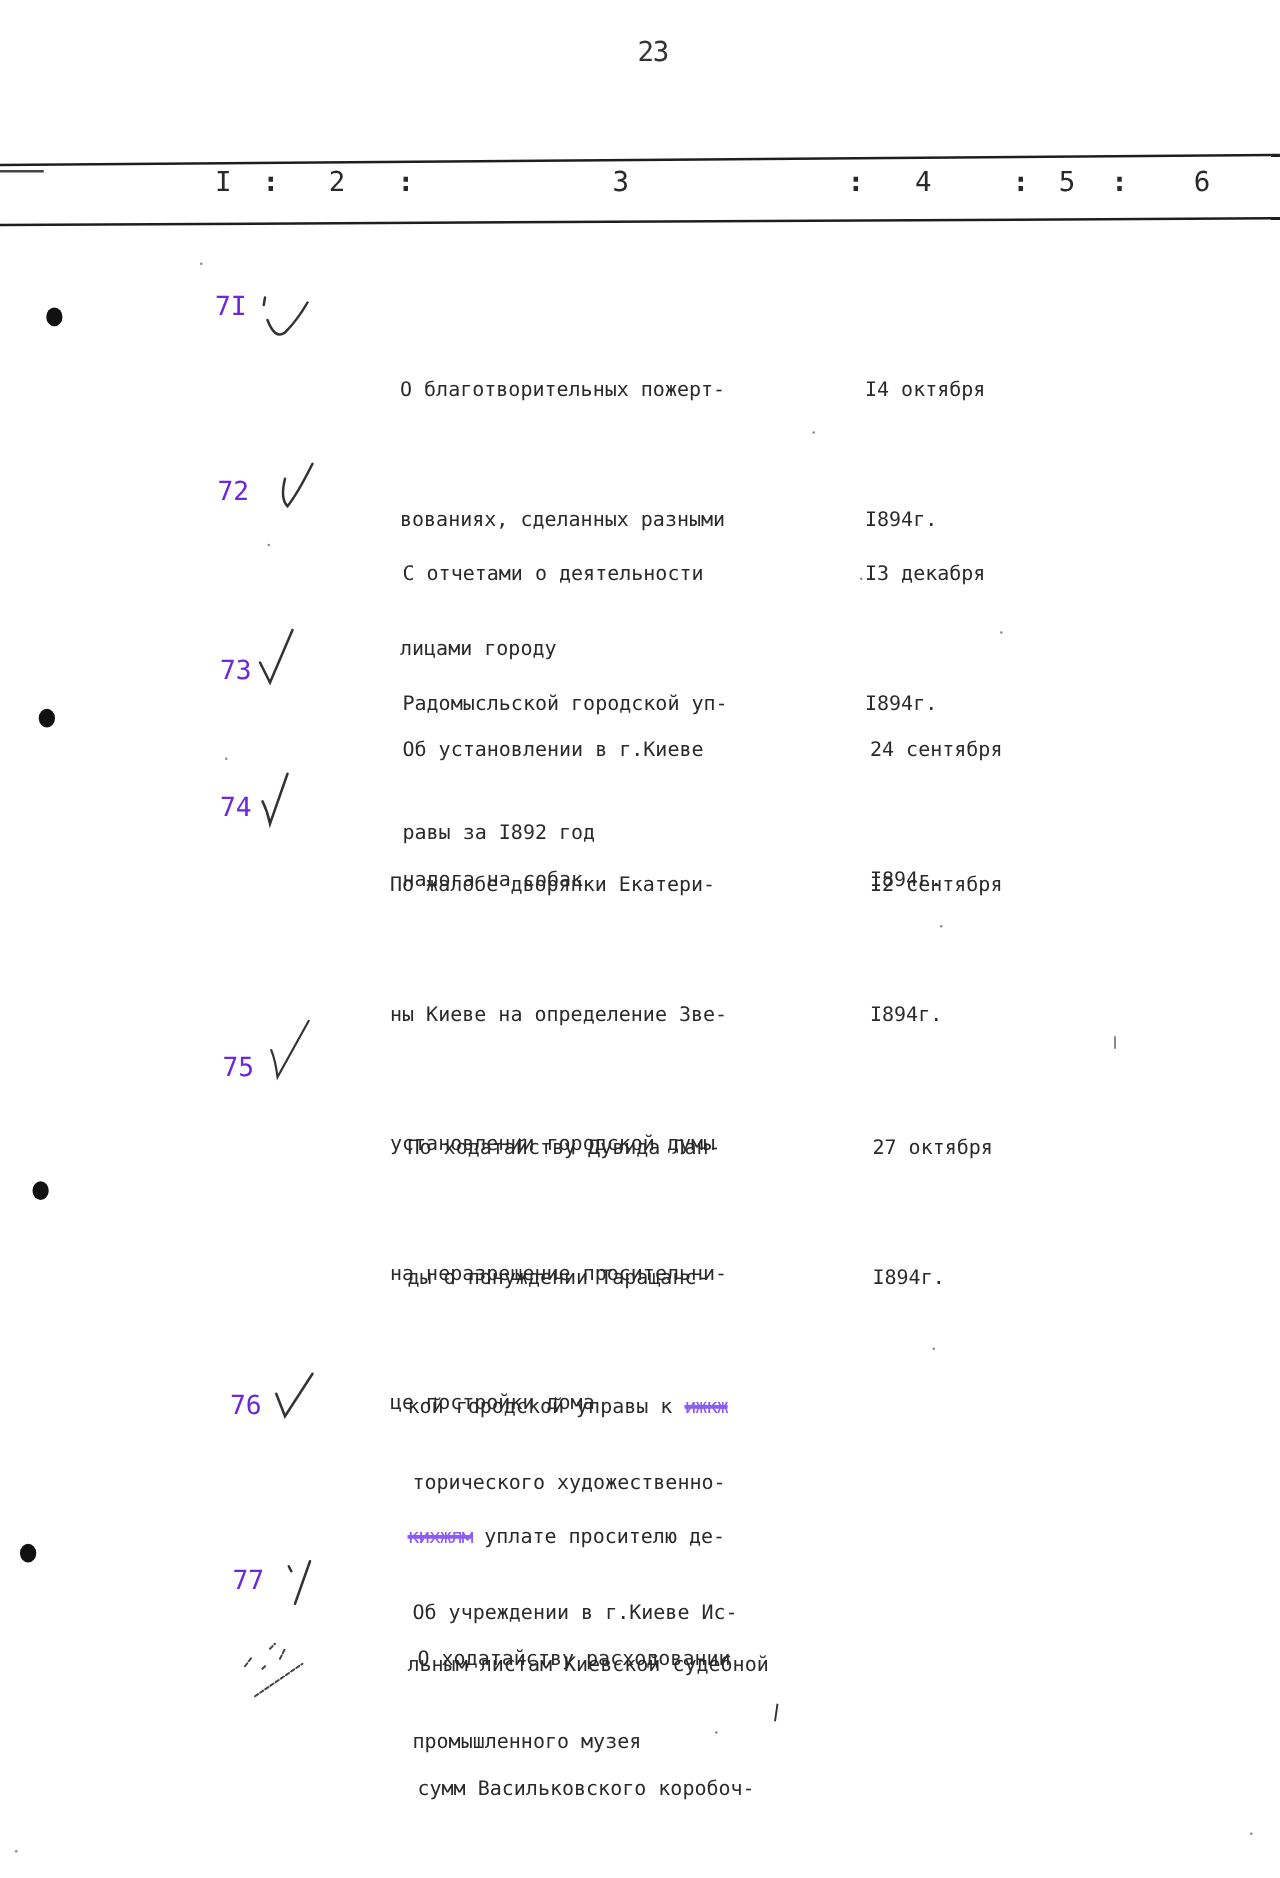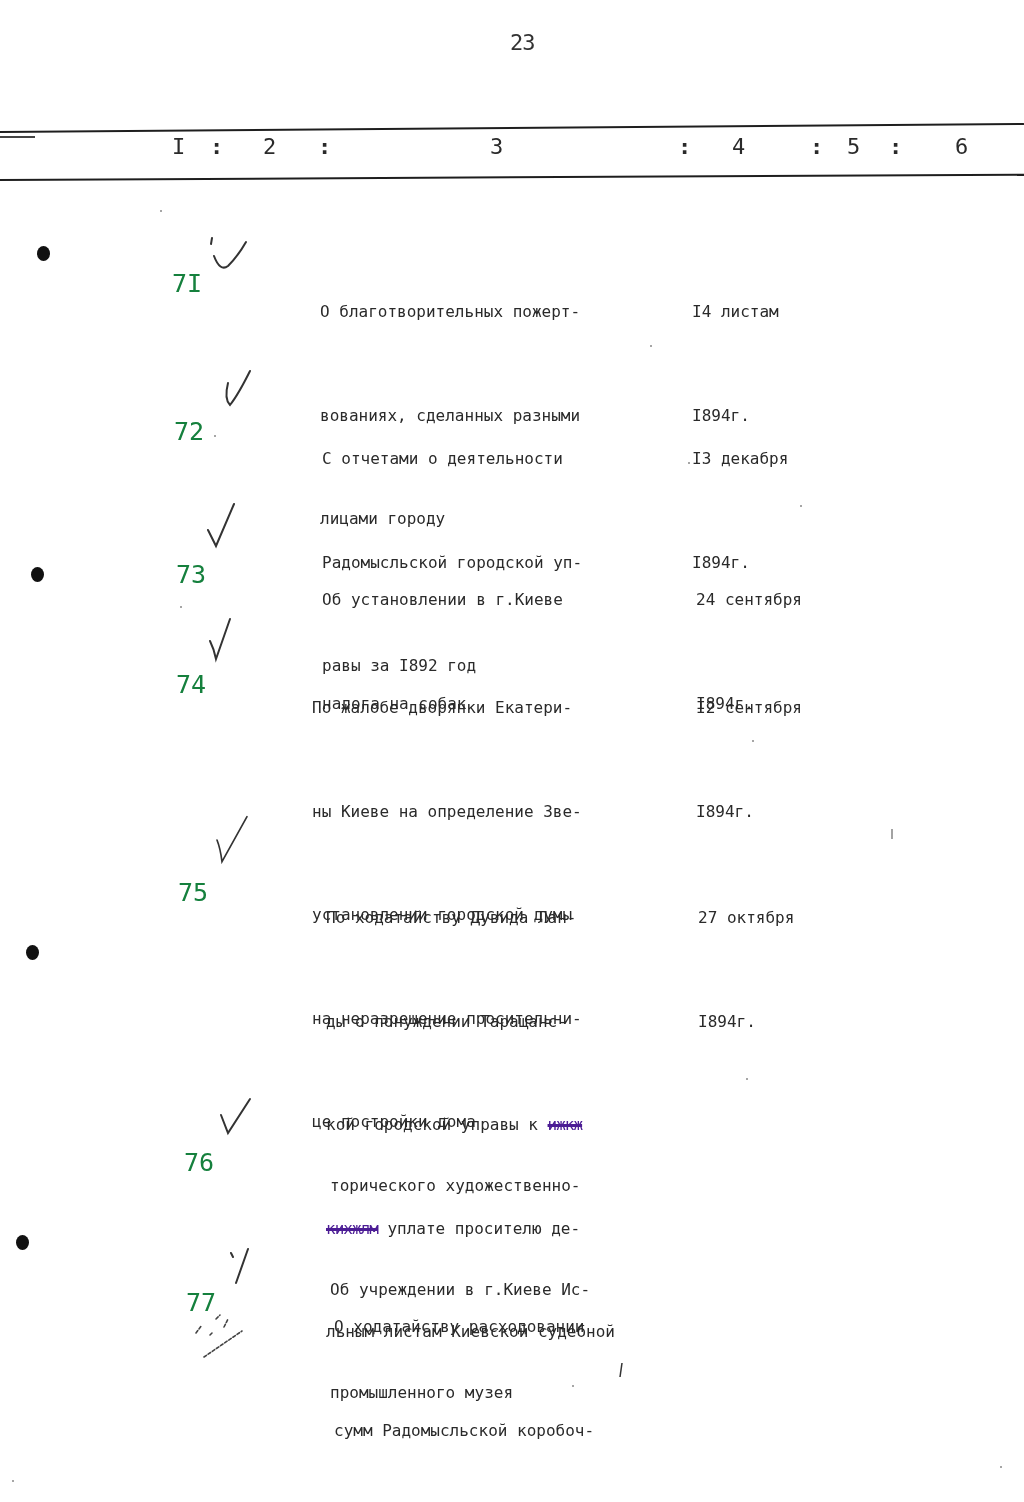--- a/index.html
+++ b/index.html
@@ -57,40 +57,39 @@
     }
     .sep {
       position: absolute;
       top: 134px;
       font-size: 22px;
       color: #2a2a2a;
       font-weight: bold;
     }
     .entry-num {
       position: absolute;
-      font-size: 25px;
-      color: #15803d;
-      margin-top: 36px;
+      font-size: 21px;
+      color: #6d28d9;
     }
     .check {
       position: absolute;
       width: 40px;
       height: 50px;
     }
     .check svg { width: 100%; height: 100%; overflow: visible; }
     .title-lines, .date-lines {
       position: absolute;
       font-size: 16px;
       line-height: 34.5px;
       white-space: pre;
       color: #2a2a2a;
     }
     .title-lines div, .date-lines div { height: 34.5px; }
     .struck {
-      color: #4c1d95;
+      color: #8b5cf6;
       text-decoration: line-through;
       text-decoration-thickness: 3px;
       letter-spacing: -1px;
     }
     .punch-hole {
       position: absolute;
       width: 13px;
       height: 15px;
       border-radius: 50%;
       background: #111;
@@ -140,21 +139,21 @@
     <svg viewBox="0 0 40 50">
         <path d="M4 8 L3 14 M6 26 Q12 42 20 36 Q30 26 38 12" stroke="#333" stroke-width="2" fill="none" stroke-linecap="round"></path>
       </svg>
   </span>
   <div class="title-lines" style="left:320px;top:226px">
     <div>О благотворительных пожерт-</div>
     <div>вованиях, сделанных разными</div>
     <div>лицами городу</div>
   </div>
   <div class="date-lines" style="left:692px;top:226px">
-    <div>I4 листам</div>
+    <div>I4 октября</div>
     <div>I894г.</div>
   </div>
 </div>
 
 <div>
   <span class="entry-num" style="left:174px;top:381px">72</span>
   <span class="check" style="left:220px;top:365px">
     <svg viewBox="0 0 40 50">
         <path d="M8 18 Q4 34 10 40 Q18 30 30 6" stroke="#333" stroke-width="2" fill="none" stroke-linecap="round"></path>
       </svg>
@@ -244,21 +243,21 @@
 
 <div>
   <span class="entry-num" style="left:186px;top:1252px">77</span>
   <span class="check" style="left:228px;top:1245px">
     <svg viewBox="0 0 40 50">
         <path d="M3 8 L5 12 M8 38 L20 4" stroke="#333" stroke-width="2" fill="none" stroke-linecap="round"></path>
       </svg>
   </span>
   <div class="title-lines" style="left:334px;top:1241px">
     <div>О ходатайству расходовании</div>
-    <div>сумм Радомысльской коробоч-</div>
+    <div>сумм Васильковского коробоч-</div>
     
   </div>
   <span class="margin-mark" style="left:190px;top:1305px;width:60px;height:60px">
     <svg viewBox="0 0 60 60" width="60" height="60">
         <path d="M6 28 L12 20 M26 14 L30 10 M20 30 L22 28 M34 22 L38 14 M14 52 L52 26" stroke="#444" stroke-width="1.6" fill="none" stroke-linecap="round" stroke-dasharray="3 2"></path>
       </svg>
   </span>
 </div>
 
 <span class="margin-mark" style="left:618px;top:1362px;width:6px;height:16px">

